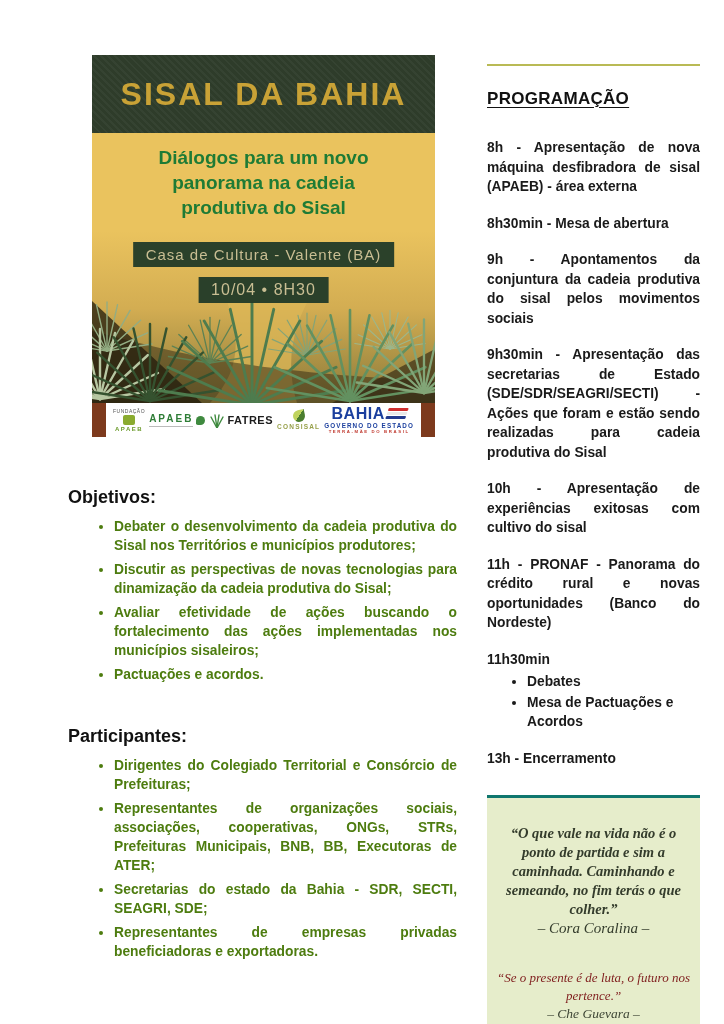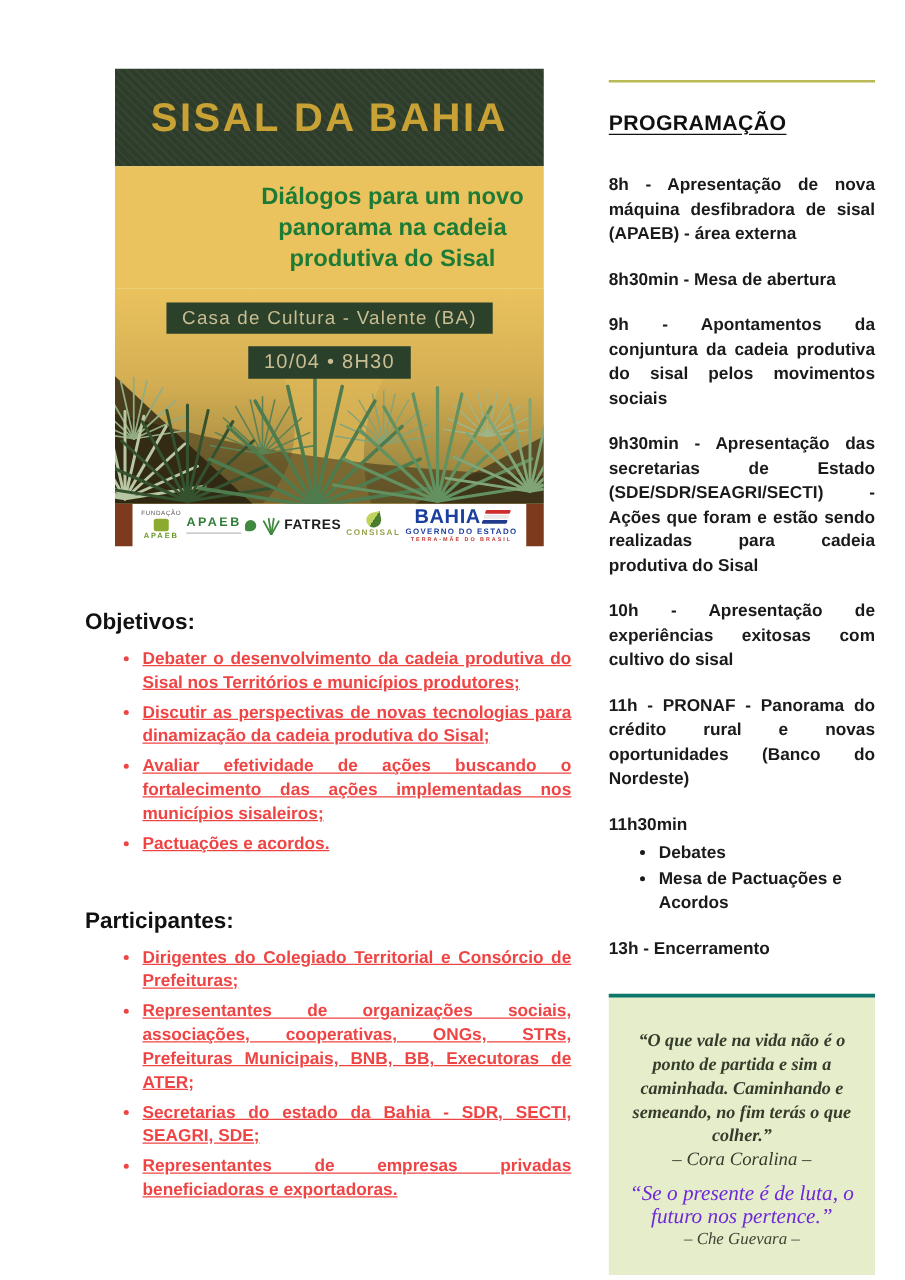--- a/index.html
+++ b/index.html
@@ -7,21 +7,21 @@
         font-family:"Liberation Sans",sans-serif;color:#1a1a1a;overflow:hidden;}
 
   
   .left-col{position:absolute;left:68px;top:0;width:389px;}
 
   .poster{margin:55px 0 0 24px;width:343px;}
   .poster-header{height:78px;background:#2e3c2a;
     background-image:repeating-linear-gradient(45deg,rgba(255,255,255,.035) 0 2px,transparent 2px 5px);
     display:flex;align-items:center;justify-content:center;}
   .poster-title{font-size:32px;font-weight:bold;color:#c9a236;letter-spacing:2px;}
-  .poster-yellow{height:98px;background:#eac35e;display:flex;align-items:center;justify-content:flex-end;text-align:center;}
+  .poster-yellow{height:98px;background:#eac35e;display:flex;align-items:center;justify-content:center;text-align:center;}
   .poster-subtitle{max-width:242px;font-size:19px;line-height:25px;font-weight:bold;color:#1e7b35;}
   .poster-photo{position:relative;height:172px;background:#eac35e;}
   .poster-photo svg{position:absolute;left:0;top:0;display:block;}
   .photo-label{position:absolute;left:50%;transform:translateX(-50%);background:rgba(33,58,40,.95);
     color:#c9be93;font-size:15px;letter-spacing:1px;padding:4px 13px;white-space:nowrap;}
   .label-venue{top:11px;}
   .label-datetime{top:46px;font-size:16px;}
 
   .poster-logos{height:34px;background:#fff;border-left:14px solid #7d3a1d;border-right:14px solid #7d3a1d;
     display:flex;align-items:center;justify-content:space-between;padding:0 7px;}
@@ -48,38 +48,38 @@
   .bah-flag i{display:block;height:3px;border-radius:1px;}
   .bah-flag i:nth-child(1){background:#cf2e2e;}
   .bah-flag i:nth-child(2){background:#e9e9e9;}
   .bah-flag i:nth-child(3){background:#223a8e;}
   .bah-l1{font-size:6.3px;font-weight:bold;color:#1b3f9e;letter-spacing:1.1px;margin-top:1px;}
   .bah-l2{font-size:4.3px;font-weight:bold;color:#c03a30;letter-spacing:1.6px;margin-top:1px;}
 
   h2{font-size:18px;margin:0;color:#111;}
   .objetivos-h{margin-top:50px;}
   ul.doc-list{margin:9px 0 0;padding-left:46px;}
-  ul.doc-list li{font-size:13.8px;line-height:19px;font-weight:bold;text-align:justify;margin-bottom:5px;color:#ef4444;text-decoration:underline;}
+  ul.doc-list li{font-size:13.8px;line-height:19px;font-weight:bold;text-align:justify;margin-bottom:5px;color:#4d7c0f;}
   .participantes-h{margin-top:42px;}
   .participantes-list{margin-top:18px;}
 
   
   .right-col{position:absolute;left:487px;top:12px;width:213px;}
   .top-line{height:2px;background:#b9ba55;margin-top:52px;}
   .prog-h{font-size:17px;margin-top:23px;text-decoration:underline;text-underline-offset:3px;letter-spacing:.3px;}
   .sched-p{font-size:13.8px;line-height:19.5px;font-weight:bold;text-align:justify;margin:17px 0 0;color:#1a1a1a;}
   .sched-p.first{margin-top:29px;}
   .sub-ul{margin:3px 0 0;padding-left:40px;}
   .sub-ul li{font-size:13.8px;line-height:19.5px;font-weight:bold;text-align:left;color:#1a1a1a;margin-bottom:1px;}
 
   .quote-box{margin-top:27px;background:#e6edcb;border-top:3px solid #0f766e;padding:26px 8px 20px;text-align:center;}
   .quote-text,.quote-author{font-family:"Liberation Serif",serif;font-style:italic;margin:0;color:#343c2c;}
   .q-first{font-weight:bold;font-size:14.5px;line-height:19px;}
   .q-first-author{font-weight:normal;font-size:15px;line-height:19px;}
-  .q-second{font-weight:normal;font-size:17px;line-height:18px;margin-top:8px;color:#6d28d9;}
+  .q-second{font-weight:normal;font-size:13px;line-height:18px;margin-top:31px;color:#7f1d1d;}
   .q-second-author{font-weight:normal;font-size:13.5px;line-height:18px;color:#3c4434;}
 </style>
 </head>
 <body>
 
 <div class="page">
 
   <div class="left-col">
 
     <div class="poster">

